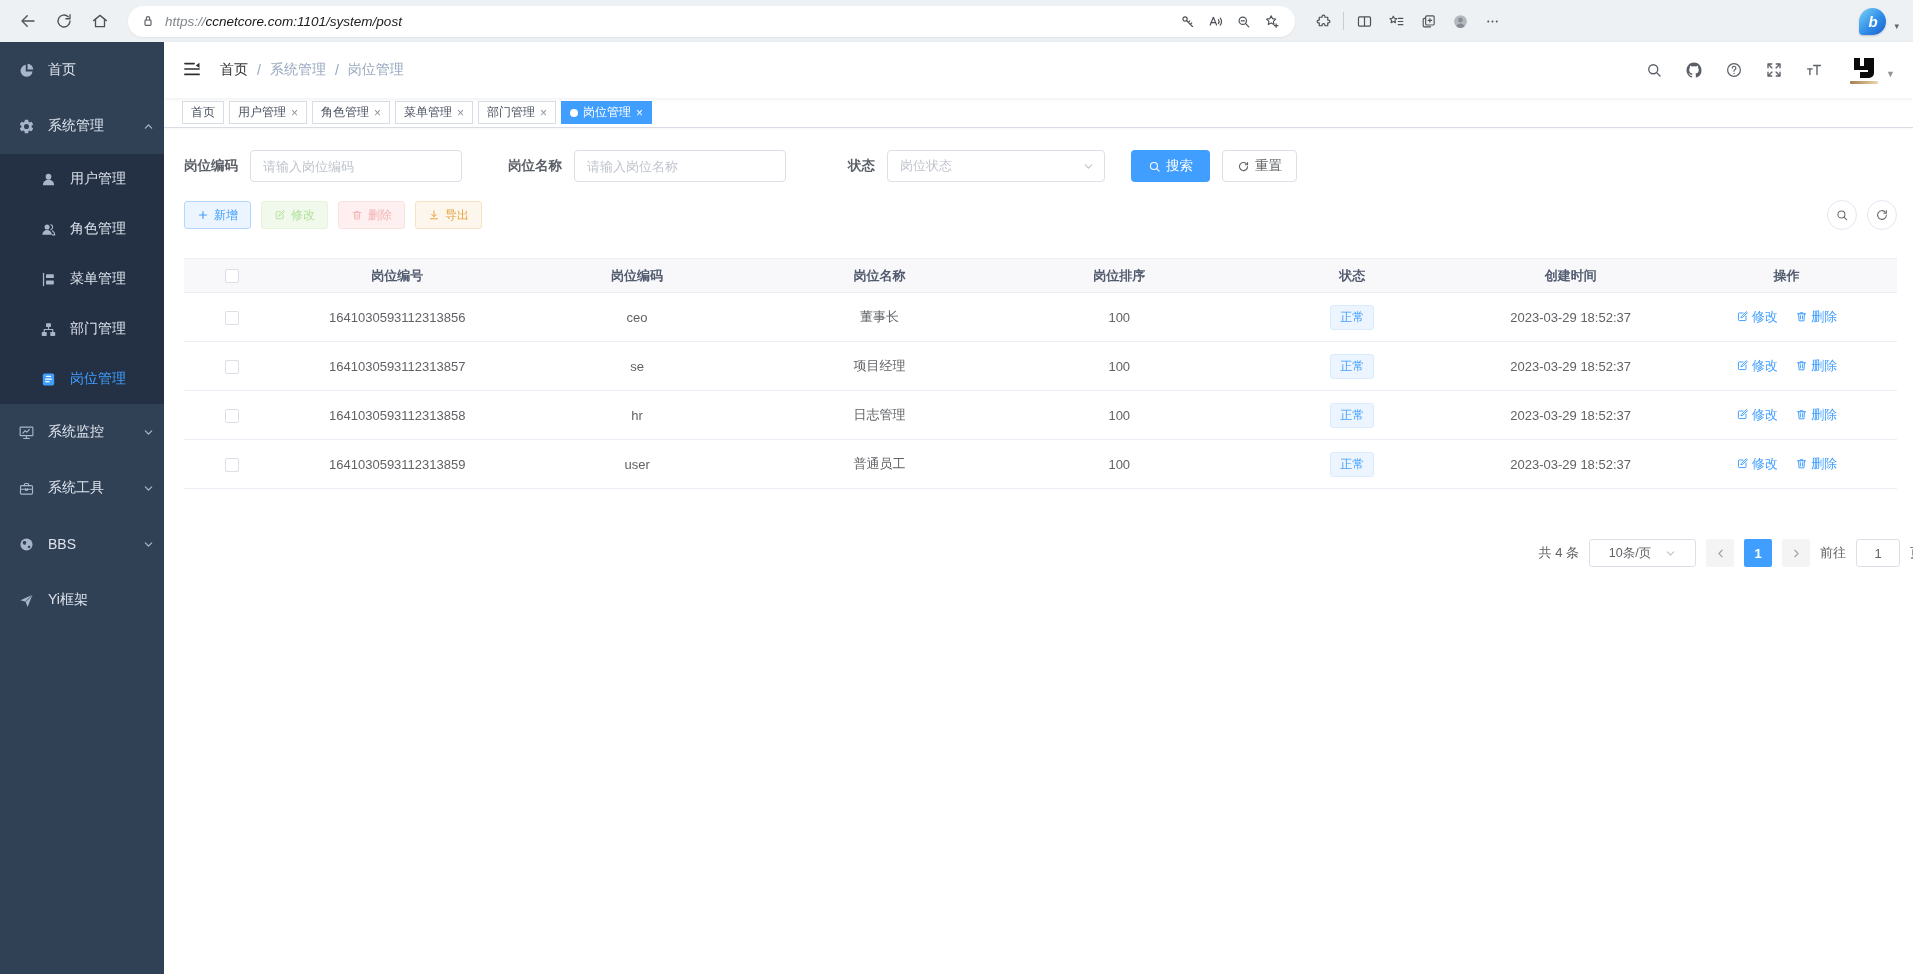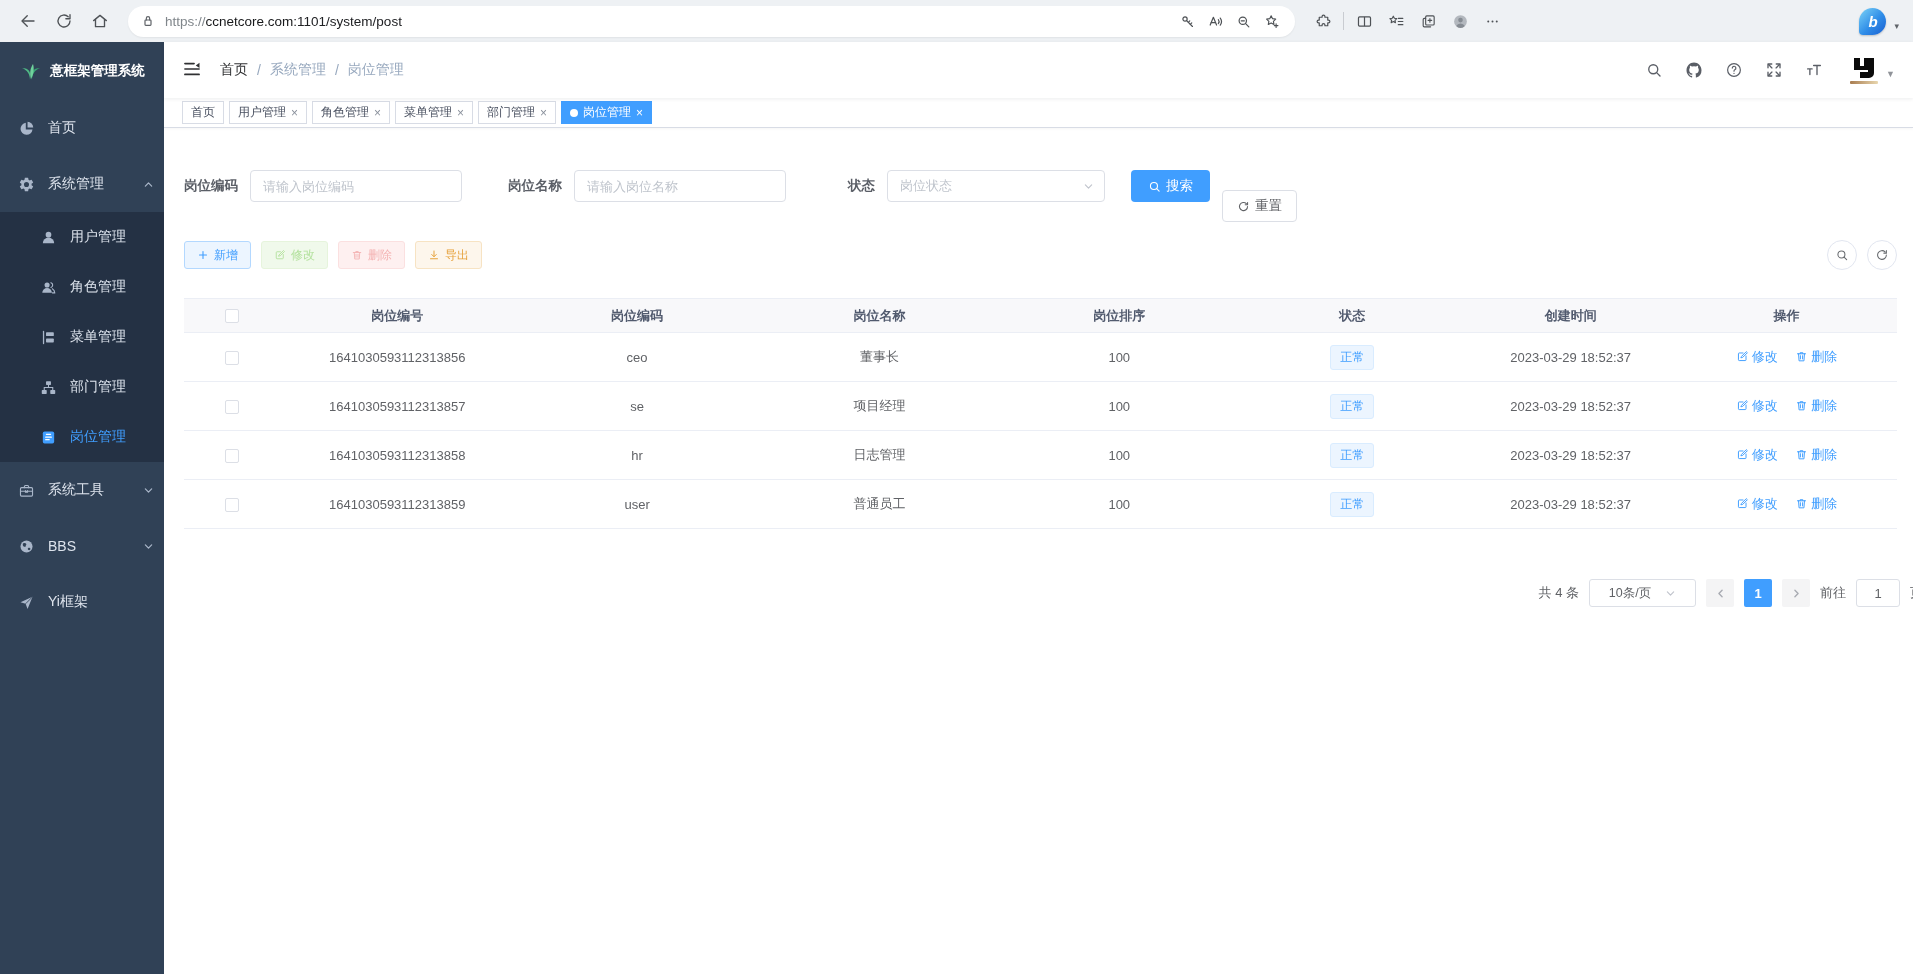--- a/index.html
+++ b/index.html
@@ -3,21 +3,21 @@
 <meta charset="utf-8">
 <style>
   * { margin:0; padding:0; box-sizing:border-box; }
   html,body { width:1913px; height:974px; overflow:hidden;
     font-family:"Liberation Sans","DejaVu Sans",sans-serif; background:#fff; }
 
   
   .browser-bar { height:42px; background:#eef1f4; display:flex; align-items:center; padding:0 12px 0 10px; }
   .bnav { width:36px; height:34px; display:flex; align-items:center; justify-content:center; color:#4e5256; border-radius:4px; cursor:pointer; flex:none; }
   .bnav svg { width:18px; height:18px; }
-  .url-pill { width:1167px; height:31px; background:#fff; border-radius:16px; display:flex; align-items:center; padding:0 10px 0 12px; margin-left:10px; box-shadow:0 1px 2px rgba(0,0,0,.06); flex:none; }
+  .url-pill { width:1167px; height:31px; background:#fff; border-radius:16px; display:flex; align-items:center; padding:0 10px 0 12px; margin-left:10px; box-shadow:0 1px 2px rgba(0,0,0,.06); flex:none;font-style:italic; }
   .url-pill .lock { color:#5f6368; display:flex; margin-right:9px; }
   .url-pill svg { width:16px; height:16px; }
   .url-text { font-size:13.5px; color:#202124; white-space:nowrap; }
   .url-text .scheme { color:#80868b; }
   .url-text .host { color:#17181a; }
   .pill-icons { margin-left:auto; display:flex; align-items:center; }
   .pill-icons .bicon { width:28px; height:28px; display:flex; align-items:center; justify-content:center; color:#4e5256; cursor:pointer; }
   .bicon svg { width:17px; height:17px; }
   .right-cluster { display:flex; align-items:center; margin-left:12px; }
   .right-cluster .bicon { width:32px; height:32px; display:flex; align-items:center; justify-content:center; color:#4e5256; cursor:pointer; }
@@ -78,21 +78,21 @@
   .flabel { font-size:13.5px; font-weight:bold; color:#5a5e66; margin-right:12px; white-space:nowrap; }
   .finput { width:212px; height:32px; border:1px solid #dcdfe6; border-radius:4px; padding:0 12px; font-size:13px; color:#606266; outline:none; font-family:inherit; }
   .finput::placeholder { color:#bfc4cc; }
   .fgap { width:46px; }
   .fselect { width:218px; height:32px; border:1px solid #dcdfe6; border-radius:4px; padding:0 10px 0 12px; display:flex; align-items:center; color:#bfc4cc; font-size:13px; cursor:pointer; }
   .fselect .sel-caret { margin-left:auto; color:#c0c4cc; display:flex; }
   .sel-caret svg { width:11px; height:11px; }
   .btn { display:inline-flex; align-items:center; justify-content:center; gap:5px; border-radius:4px; cursor:pointer; font-size:13.5px; border:1px solid transparent; white-space:nowrap; }
   .btn svg { width:13px; height:13px; }
   .btn-search { height:32px; padding:0 16px; background:#409eff; color:#fff; margin-left:26px; }
-  .btn-reset { height:32px; padding:0 14px; background:#fff; color:#606266; border-color:#dcdfe6; margin-left:12px;margin-top:40px; }
+  .btn-reset { height:32px; padding:0 14px; background:#fff; color:#606266; border-color:#dcdfe6; margin-left:12px; }
 
   .toolbar { display:flex; align-items:center; margin-top:18px; }
   .tbtn { height:28px; padding:0 12px; font-size:12px; display:inline-flex; align-items:center; gap:5px; border-radius:3px; border:1px solid; cursor:pointer; margin-right:10px; }
   .tbtn svg { width:12px; height:12px; }
   .tbtn-add { background:#ecf5ff; border-color:#b3d8ff; color:#409eff; }
   .tbtn-edit { background:#f0f9eb; border-color:#e6f4dc; color:#b3e19d; cursor:not-allowed; }
   .tbtn-del { background:#fef0f0; border-color:#fbe0e0; color:#f4b3b3; cursor:not-allowed; }
   .tbtn-exp { background:#fdf6ec; border-color:#f7e3c3; color:#e6a23c; }
   .tool-circles { margin-left:auto; display:flex; gap:10px; }
   .circle-btn { width:30px; height:30px; border-radius:50%; border:1px solid #e2e6f0; display:flex; align-items:center; justify-content:center; color:#676a6e; cursor:pointer; background:#fff; }
@@ -223,28 +223,20 @@
     </span>
   </div>
 
   <div class="copilot">b</div>
   <span class="copilot-caret">▾</span>
 </div>
 
 <div class="app">
 
   <aside class="sidebar">
-    <div class="logo">
-      <svg viewBox="0 0 24 24">
-        <path d="M11 21C11 15 8 11 3 9c7 0 9.5 4 8 12z" fill="#4fb885"></path>
-        <path d="M13 21c0-6 3-10 8-12-7 0-9.5 4-8 12z" fill="#37a372"></path>
-        <path d="M12 20c-2-7 0-12 2-15 1.2 4 1 10-2 15z" fill="#6fd29c"></path>
-      </svg>
-      <span class="logo-text">意框架管理系统</span>
-    </div>
 
     <div class="menu-item">
       <span class="micon">
         <svg viewBox="0 0 24 24" fill="currentColor">
             <path d="M11 4a8.5 8.5 0 1 0 9.5 9.5H11z"></path>
             <path d="M13.5 2.5a8.5 8.5 0 0 1 8 8h-8z"></path>
           </svg>
       </span>
       <span>首页</span>
     </div>
@@ -308,20 +300,35 @@
         <span class="micon">
           <svg viewBox="0 0 24 24">
               <rect x="4" y="3.5" width="16" height="17" rx="2.5" fill="#409eff"></rect>
               <path d="M9 7.5h6M8 11.5h8M8 15h5" stroke="#fff" stroke-width="1.6" stroke-linecap="round" fill="none"></path>
             </svg>
         </span>
         <span>岗位管理</span>
       </div>
     </div>
 
+    <div class="menu-item">
+      <span class="micon">
+        <svg viewBox="0 0 24 24" fill="none" stroke="currentColor" stroke-width="1.6" stroke-linecap="round" stroke-linejoin="round">
+            <rect x="3" y="4.5" width="18" height="12" rx="1"></rect>
+            <path d="M7 13l3-3.5 2.5 2L16 7.5"></path>
+            <path d="M12 16.5v3.5M8 20.5h8"></path>
+          </svg>
+      </span>
+      <span>系统监控</span>
+      <span class="chev">
+        <svg viewBox="0 0 14 14" fill="none" stroke="currentColor" stroke-width="1.6" stroke-linecap="round" stroke-linejoin="round">
+            <path d="M3 5l4 4 4-4"></path>
+          </svg>
+      </span>
+    </div>
 
     <div class="menu-item">
       <span class="micon">
         <svg viewBox="0 0 24 24" fill="none" stroke="currentColor" stroke-width="1.6" stroke-linecap="round" stroke-linejoin="round">
             <rect x="3.5" y="8" width="17" height="12" rx="1.5"></rect>
             <path d="M9 8V6.5A1.5 1.5 0 0 1 10.5 5h3A1.5 1.5 0 0 1 15 6.5V8"></path>
             <path d="M3.5 13h17M10.5 12v2.5h3V12"></path>
           </svg>
       </span>
       <span>系统工具</span>

